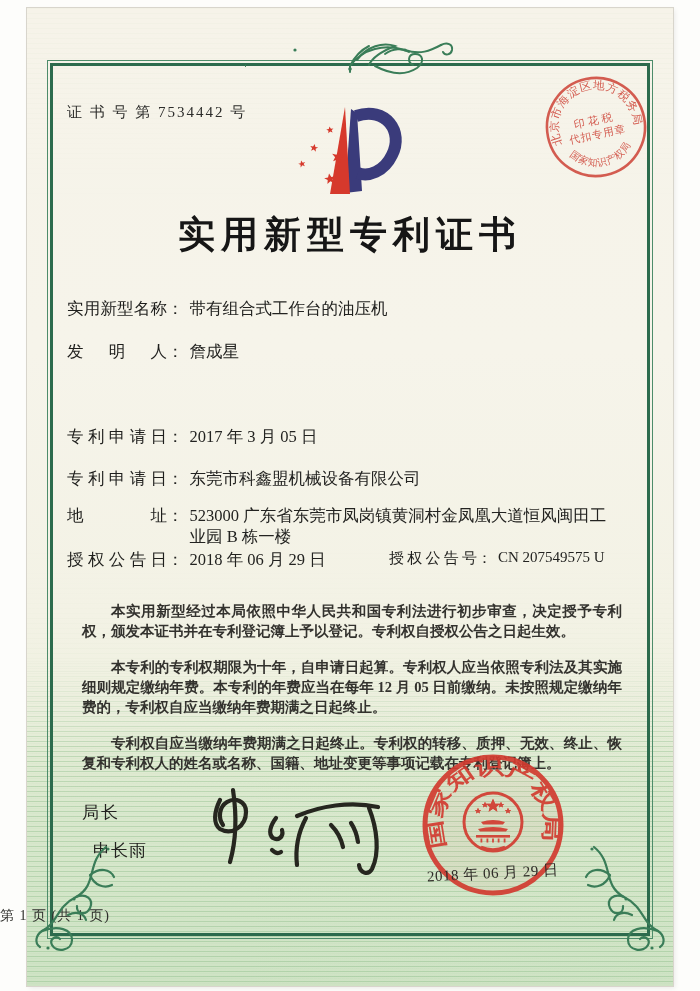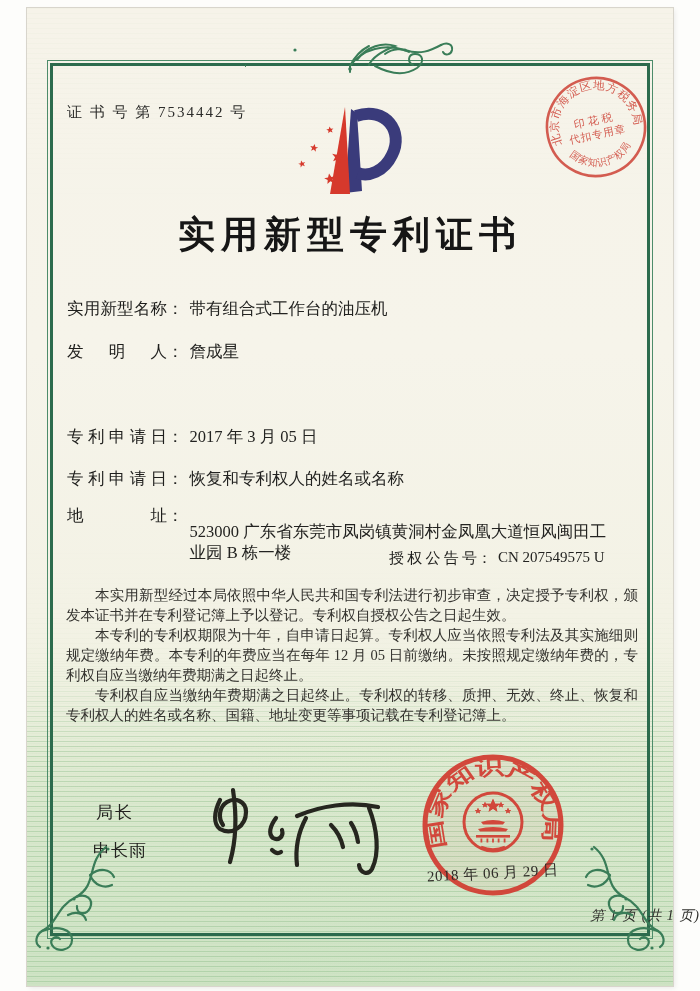--- a/index.html
+++ b/index.html
@@ -47,34 +47,34 @@
     left:0;top:210px;width:700px;text-align:center;
     font-size:37px;font-weight:600;letter-spacing:6px;color:#161616;
   }
   .row{left:67px;width:575px;font-size:16.5px;color:#232321;line-height:21px;}
   .flabel{
     display:inline-block;width:100px;vertical-align:top;
     text-align:justify;text-align-last:justify;color:#1e1e1c;
   }
   .colon{display:inline-block;vertical-align:top;margin-right:6px;}
   .fvalue{display:inline-block;vertical-align:top;max-width:430px;}
-  .fvalue.addr{width:420px;margin-top:16px;}
+  .fvalue.addr{width:420px;}
   .row2{left:389px;font-size:15px;color:#232321;}
   .row2 .flabel{width:88px;}
   .paras{
     left:66px;top:585px;width:572px;
     font-size:14.5px;line-height:20px;color:#33322e;
     text-align:justify;
   }
-  .paras p{margin:0;text-indent:2em;}
-  .signer-title{left:96px;top:801px;font-size:17px;color:#232320;letter-spacing:2px;}
+  .paras p{margin:16px;text-indent:2em;font-weight:bold;}
+  .signer-title{left:82px;top:801px;font-size:17px;color:#232320;letter-spacing:2px;}
   .signer-name{left:93px;top:839px;font-size:17px;color:#232320;letter-spacing:1px;}
   .footer{
-    left:0;top:907px;width:700px;text-align:right;
-    font-size:14px;color:#2e2e2b;letter-spacing:1px;font-style:italic;
+    left:0;top:907px;width:700px;text-align:left;
+    font-size:14px;color:#2e2e2b;letter-spacing:1px;
   }
   svg{display:block;}
   .seal-arc-text{font-family:"Liberation Serif","DejaVu Serif",serif;font-weight:600;}
 </style>
 </head>
 <body>
 
 <div class="page">
   <div class="sheet">
     <div class="waves-soft"></div>
@@ -156,24 +156,27 @@
   <div class="abs row" style="top:298px">
     <span class="flabel">实用新型名称</span><span class="colon">：</span><span class="fvalue">带有组合式工作台的油压机</span>
   </div>
   <div class="abs row" style="top:341px">
     <span class="flabel">发明人</span><span class="colon">：</span><span class="fvalue">詹成星</span>
   </div>
   <div class="abs row" style="top:426px">
     <span class="flabel">专利申请日</span><span class="colon">：</span><span class="fvalue">2017 年 3 月 05 日</span>
   </div>
   <div class="abs row" style="top:468px">
-    <span class="flabel">专利申请日</span><span class="colon">：</span><span class="fvalue">恢复和专利权人的姓名或名称</span>
+    <span class="flabel">专利申请日</span><span class="colon">：</span><span class="fvalue">东莞市科鑫盟机械设备有限公司</span>
   </div>
   <div class="abs row" style="top:505px">
     <span class="flabel">地址</span><span class="colon">：</span><span class="fvalue addr">523000 广东省东莞市凤岗镇黄洞村金凤凰大道恒风闽田工业园 B 栋一楼</span>
+  </div>
+  <div class="abs row" style="top:549px">
+    <span class="flabel">授权公告日</span><span class="colon">：</span><span class="fvalue">2018 年 06 月 29 日</span>
   </div>
   <div class="abs row2" style="top:549px">
     <span class="flabel">授权公告号</span><span class="colon">：</span><span class="fvalue">CN 207549575 U</span>
   </div>
 
   <div class="abs paras">
     <p>本实用新型经过本局依照中华人民共和国专利法进行初步审查，决定授予专利权，颁发本证书并在专利登记簿上予以登记。专利权自授权公告之日起生效。</p>
     <p>本专利的专利权期限为十年，自申请日起算。专利权人应当依照专利法及其实施细则规定缴纳年费。本专利的年费应当在每年 12 月 05 日前缴纳。未按照规定缴纳年费的，专利权自应当缴纳年费期满之日起终止。</p>
     <p>专利权自应当缴纳年费期满之日起终止。专利权的转移、质押、无效、终止、恢复和专利权人的姓名或名称、国籍、地址变更等事项记载在专利登记簿上。</p>
   </div>

